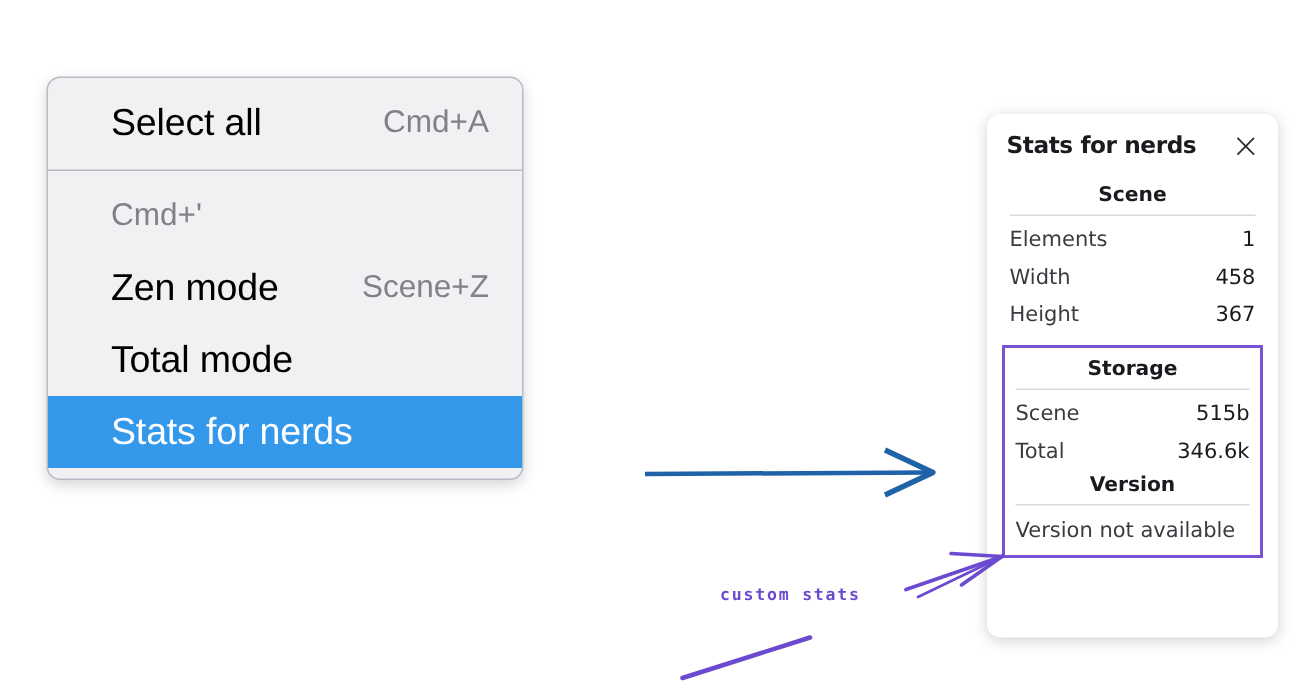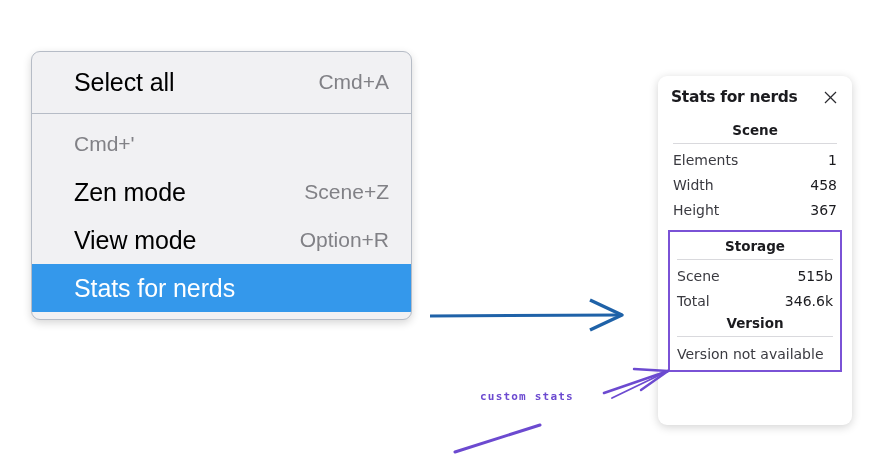--- a/index.html
+++ b/index.html
@@ -14,21 +14,21 @@
     overflow: hidden;
     font-family: "Liberation Sans", sans-serif;
     -webkit-font-smoothing: antialiased;
   }
 
   
   #context-menu {
     position: absolute;
     left: 31px;
     top: 51px;
-    width: 381px;
+    width: 318px;
     background: #f1f1f3;
     border: 1px solid #b6bcc6;
     border-radius: 9px;
     box-shadow: 0 3px 9px rgba(0,0,0,0.16);
     box-sizing: border-box;
     overflow: hidden;
   }
   .menu-section {
     padding: 6px 0 7px 0;
   }
@@ -160,22 +160,21 @@
 
   <div class="menu-section">
     <div class="menu-row">
       <span class="menu-shortcut">Cmd+'</span>
     </div>
     <div class="menu-row">
       <span class="menu-label">Zen mode</span>
       <span class="menu-shortcut">Scene+Z</span>
     </div>
     <div class="menu-row">
-      <span class="menu-label">View mode</span>
-      <span class="menu-shortcut">Option+R</span>
+      <span class="menu-label">Total mode</span>
     </div>
     <div class="menu-row selected">
       <span class="menu-label">Stats for nerds</span>
     </div>
   </div>
 
 </div>
 
 <div id="stats-panel">
 

